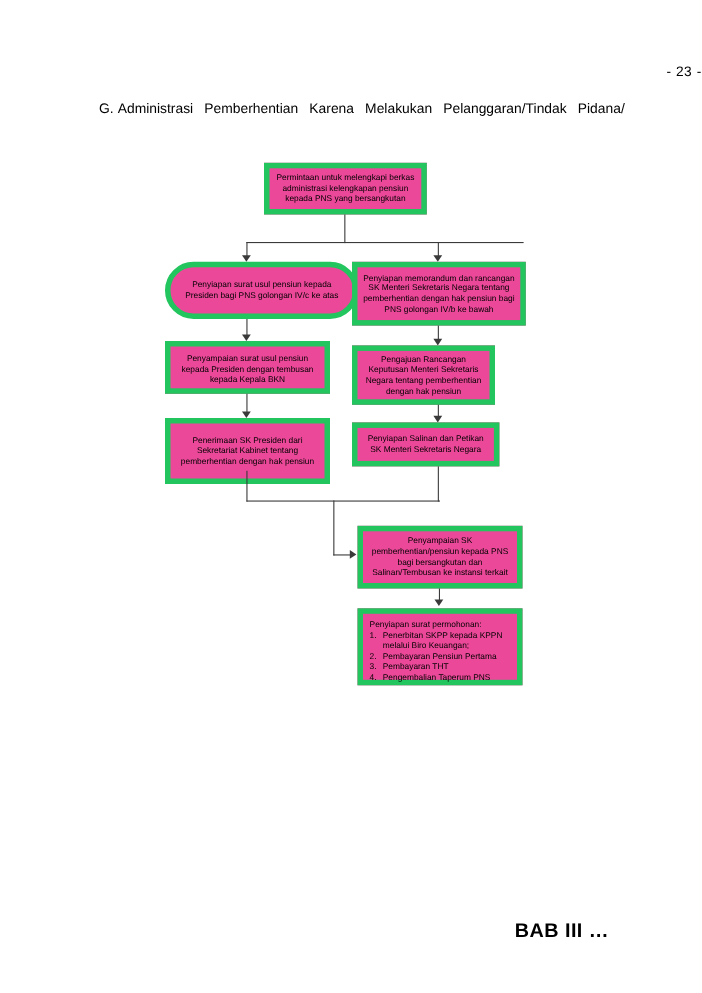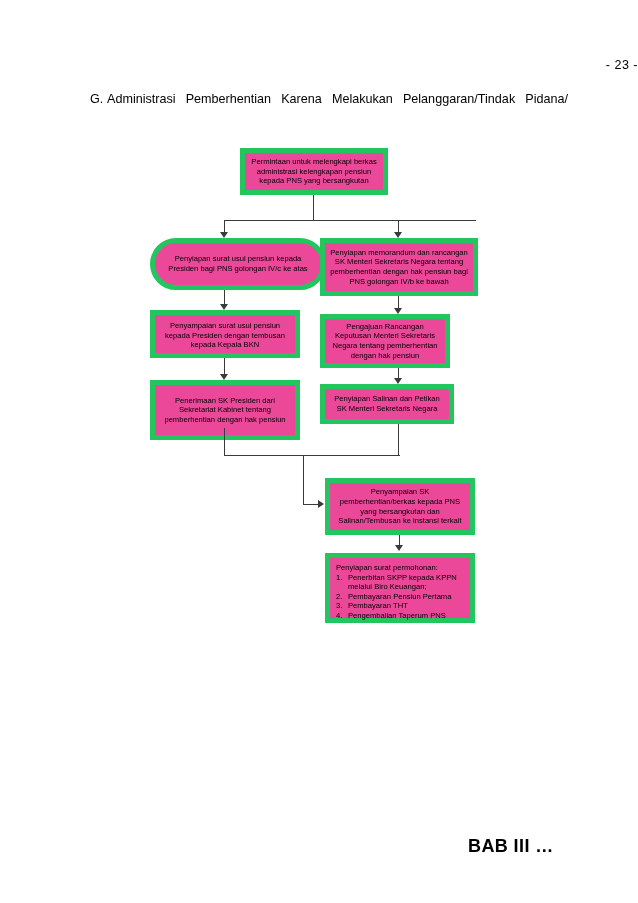--- a/index.html
+++ b/index.html
@@ -200,21 +200,21 @@
 
   <div class="vline" style="left:224px; top:428px; height:28px;"></div>
   <div class="vline" style="left:398px; top:424px; height:32px;"></div>
   <div class="hline" style="left:224px; top:455px; width:176px;"></div>
 
   <div class="vline" style="left:303px; top:455px; height:50px;"></div>
   <div class="hline" style="left:303px; top:504px; width:16px;"></div>
   <div class="arrow-right" style="left:318px; top:500px;"></div>
 
   <div class="node" style="left:325px; top:478px; width:150px; height:57px;">
-    <span class="txt">Penyampaian SK pemberhentian/berkas kepada PNS yang bersangkutan dan Salinan/Tembusan ke instansi terkait</span>
+    <span class="txt">Penyampaian SK pemberhentian/pensiun kepada PNS bagi bersangkutan dan Salinan/Tembusan ke instansi terkait</span>
   </div>
 
   <div class="vline" style="left:399px; top:535px; height:12px;"></div>
   <div class="arrow-down" style="left:395px; top:545px;"></div>
 
   <div class="node list" style="left:325px; top:553px; width:150px; height:70px;">
     <span class="txt">
       <span>Penyiapan surat permohonan:</span>
       <ol>
         <li>Penerbitan SKPP kepada KPPN melalui Biro Keuangan;</li>

